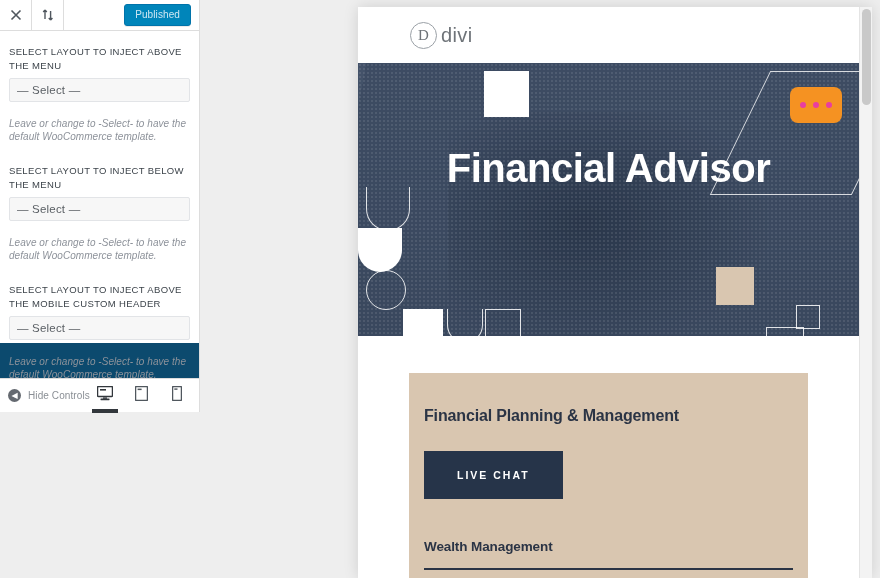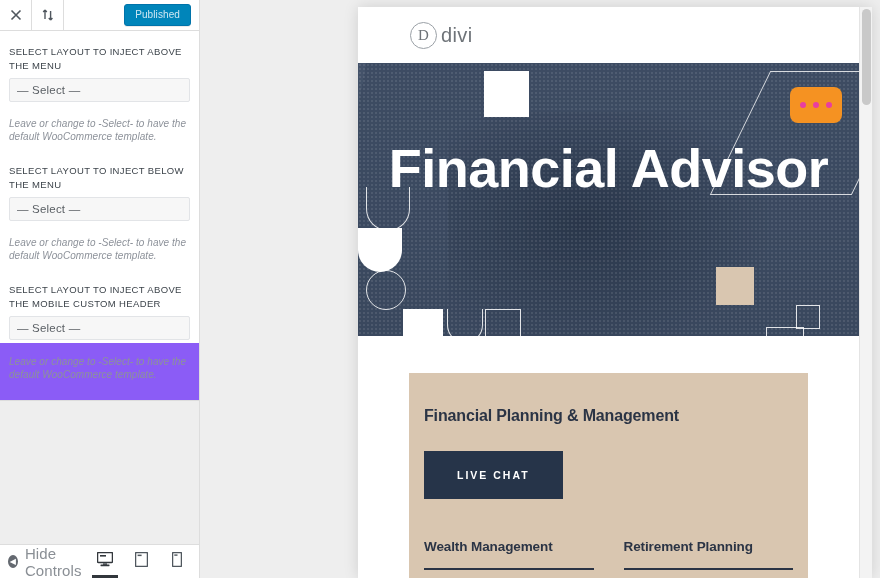--- a/index.html
+++ b/index.html
@@ -14,22 +14,22 @@
   .app {
     position: relative;
     width: 880px; height: 578px;
     background: #eeeeee;
   }
 
   
   .sidebar {
     position: absolute;
     left: 0; top: 0;
-    width: 200px; height: 578px;
-    background: #8b5cf6;
+    width: 200px; height: 412px;
+    background: #0c4a6e;
     border-right: 1px solid #dddddd;
     z-index: 5;
   }
 
   .cust-topbar {
     position: relative;
     height: 31px;
     background: #ffffff;
     border-bottom: 1px solid #dddddd;
     display: flex;
@@ -153,21 +153,21 @@
   }
   .collapse-icon {
     width: 13px; height: 13px;
     border-radius: 50%;
     background: #646970;
     color: #fff;
     display: flex; align-items: center; justify-content: center;
     font-size: 8px; line-height: 1;
   }
   .hide-label {
-    font-size: 15px;
+    font-size: 10px;
     color: #8a8f95;
     letter-spacing: .1px;
   }
   .devices {
     margin-left: auto;
     display: flex;
     align-items: center;
     gap: 16px;
     padding-right: 6px;
     height: 34px;
@@ -293,21 +293,21 @@
     transform: skewX(-26deg);
   }
 
   .hero-inner {
     position: relative;
     z-index: 6;
     padding-top: 80px;
     text-align: center;
   }
   .hero-title {
-    font-size: 54px;
+    font-size: 40px;
     font-weight: 700;
     color: #ffffff;
     letter-spacing: -0.5px;
     line-height: 50px;
     white-space: nowrap;
   }
   .hero-cta {
     display: inline-block;
     margin-top: 24px;
     background: #d9c6b0;
@@ -517,25 +517,20 @@
       <div class="tan-section">
         <div class="sec-title">Financial Planning &amp; Management</div>
         <div class="live-chat-btn">LIVE CHAT</div>
 
         <div class="cols">
           <div class="col">
             <div class="col-title">Wealth Management</div>
             <div class="col-rule"></div>
 
           </div>
-          <div class="col">
-            <div class="col-title">Retirement Planning</div>
-            <div class="col-rule"></div>
-
-          </div>
         </div>
       </div>
 
     </div>
 
     <div class="preview-scroll-track">
       <div class="preview-scroll-thumb"></div>
     </div>
 
   </div>

